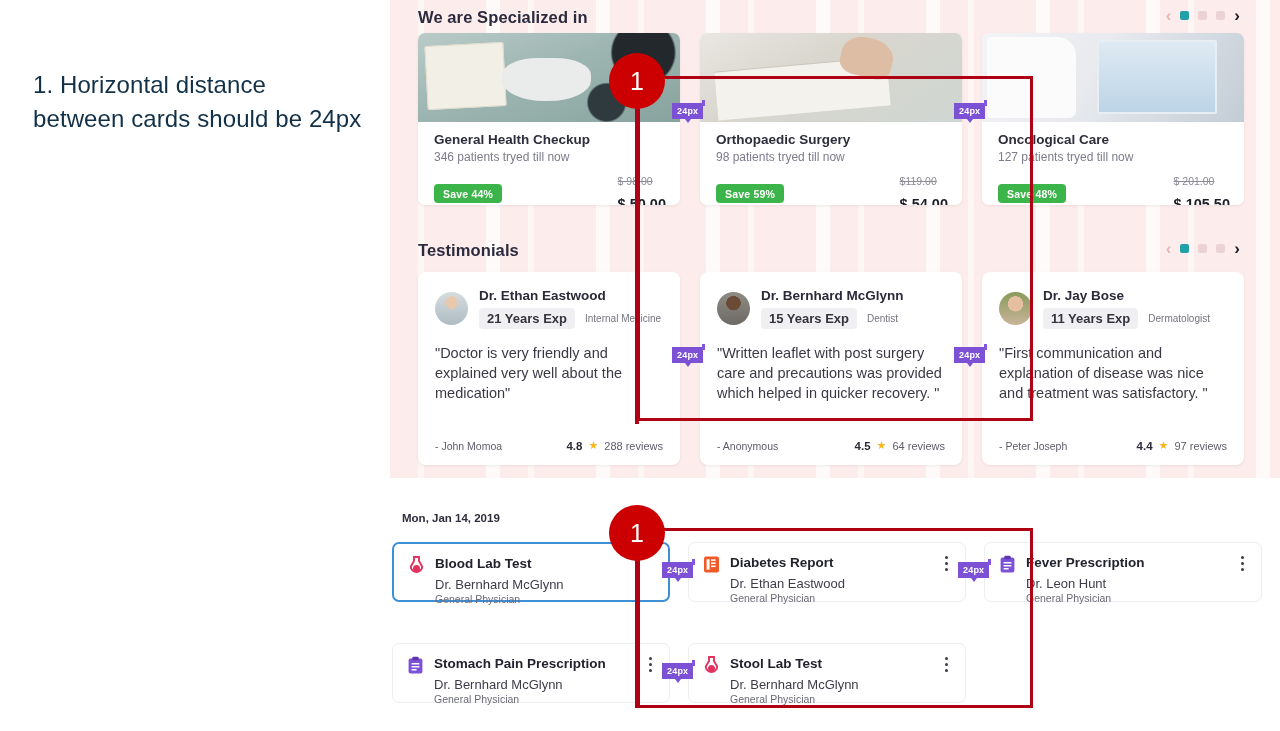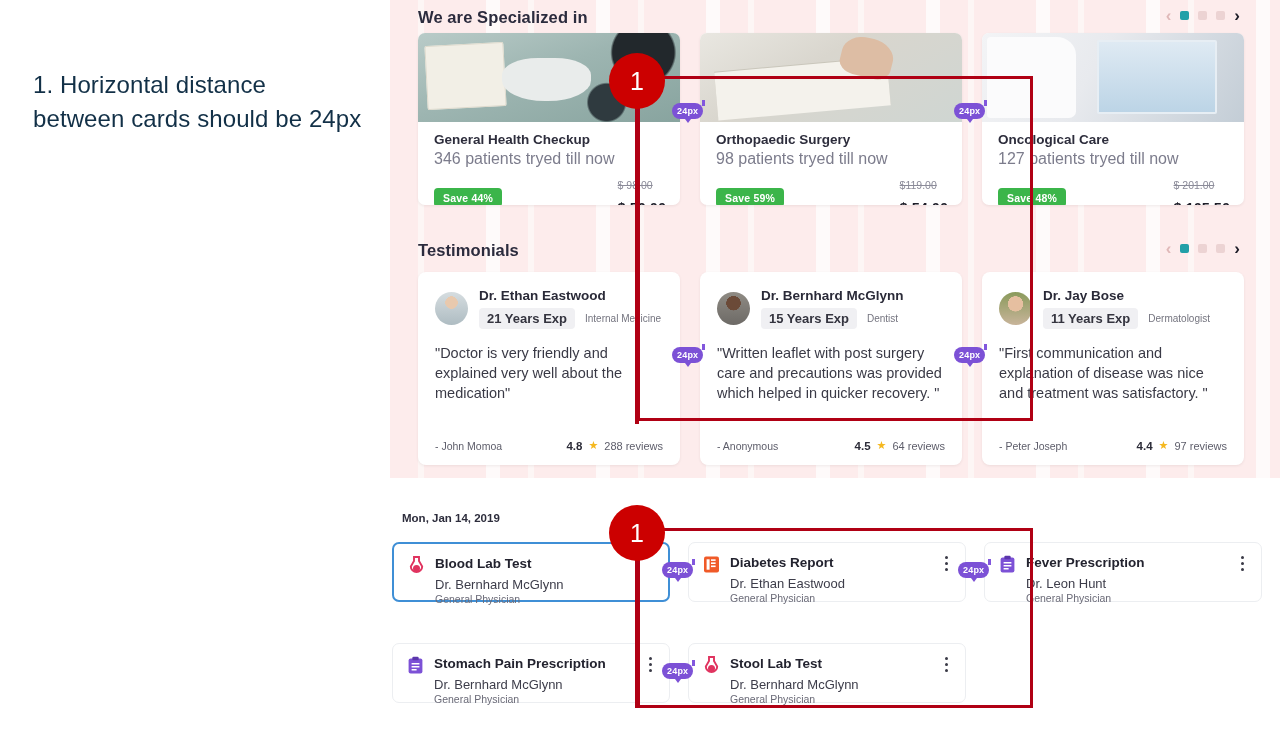--- a/index.html
+++ b/index.html
@@ -51,21 +51,21 @@
 
   
   .spec-card {
     position: absolute; top: 33px; width: 262px; height: 172px;
     background: #fff; border-radius: 7px; overflow: hidden;
     box-shadow: 0 1px 3px rgba(40,20,20,.07);
   }
   .spec-img { width: 100%; height: 89px; position: relative; overflow: hidden; }
   .spec-body { padding: 10px 14px 0 16px; }
   .spec-name { font-size: 13.5px; font-weight: 700; color: #2d2d3c; }
-  .spec-sub { font-size: 16px; color: #7c7c8c; margin-top: 3px; }
+  .spec-sub { font-size: 12px; color: #7c7c8c; margin-top: 3px; }
   .spec-row { display: flex; align-items: center; margin-top: 11px; }
   .save-pill {
     background: #3bb54a; color: #fff; font-size: 10.5px; font-weight: 700;
     padding: 3.5px 9px; border-radius: 4px; letter-spacing: .2px;
   }
   .price-wrap { margin-left: auto; display: flex; align-items: baseline; gap: 9px; flex-direction: column; }
   .price-old { font-size: 10.5px; color: #8b8b99; text-decoration: line-through; }
   .price-new { font-size: 14.5px; font-weight: 700; color: #1d1d28; }
 
   
@@ -145,21 +145,21 @@
   .kebab {
     position: absolute; right: 12px; top: 13px; width: 14px;
     display: flex; flex-direction: column; align-items: center; gap: 3px;
   }
   .kebab i { width: 3px; height: 3px; border-radius: 50%; background: #3a3a46; }
 
   
   .measure { position: absolute; z-index: 40; }
   .measure .tag {
     background: #7c51d6; color: #fff; font-size: 9px; font-weight: 700;
-    padding: 3px 5px 3px 5px; border-radius: 8px; letter-spacing: .2px;
+    padding: 3px 5px 3px 5px; border-radius: 0; letter-spacing: .2px;
     position: relative; line-height: 1;
   }
   .measure .tag::after {
     content: ""; position: absolute; left: 50%; bottom: -4px; margin-left: -3px;
     width: 0; height: 0; border-left: 3.5px solid transparent;
     border-right: 3.5px solid transparent; border-top: 4px solid #7c51d6;
   }
   .measure .bracket {
     margin: 3px auto 0 auto; width: 22px; height: 6px; position: relative;
   }

